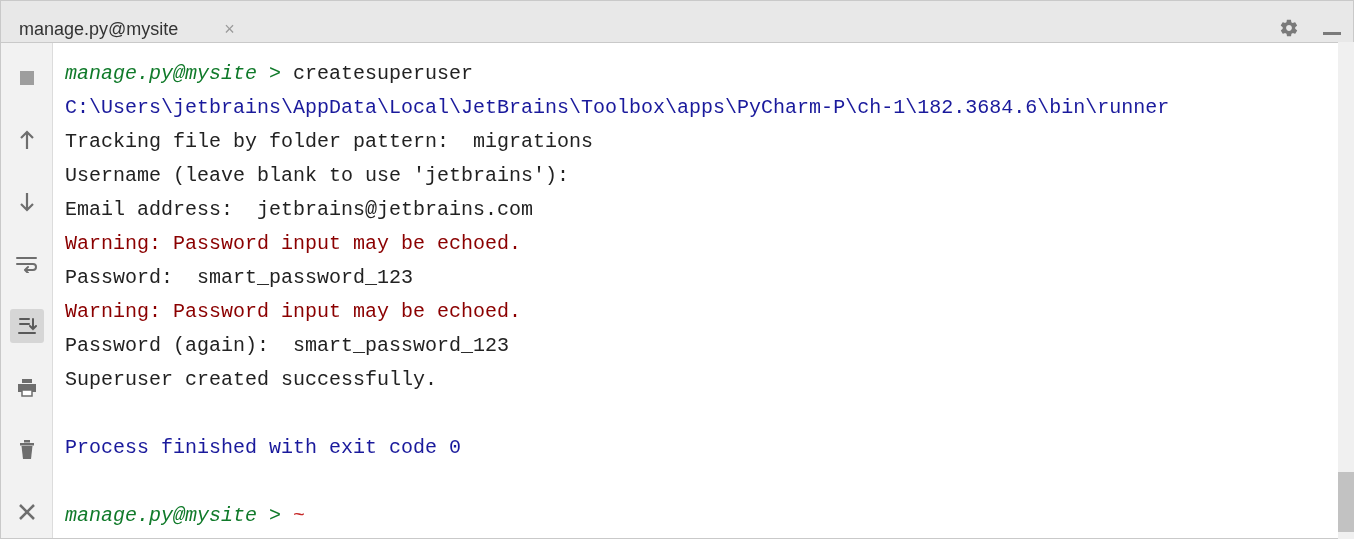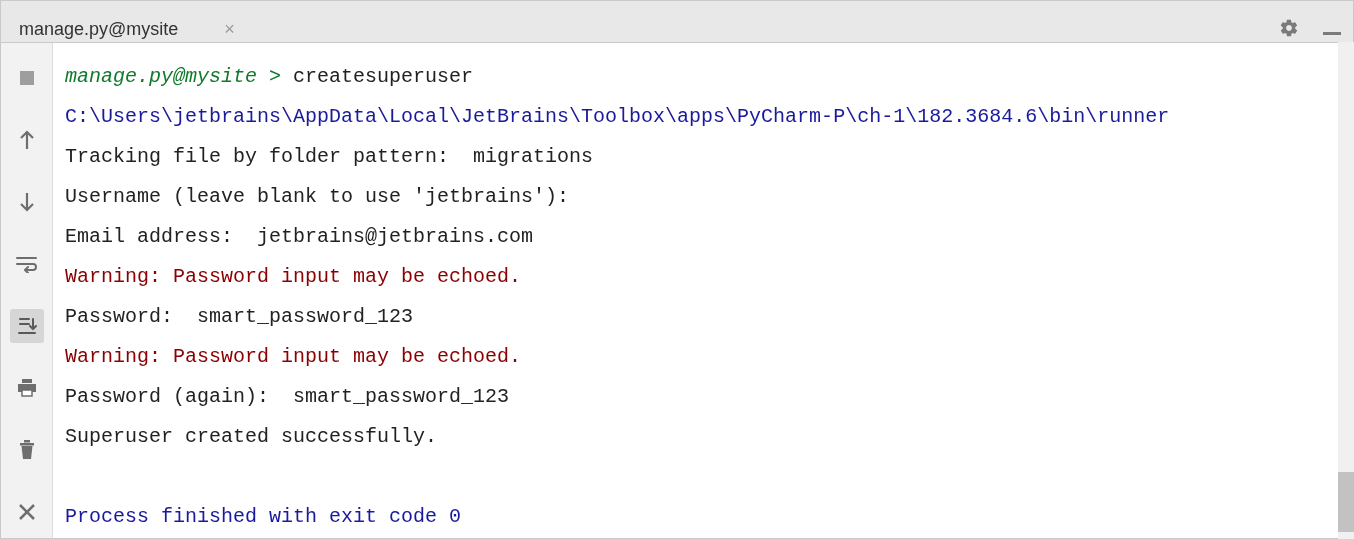--- a/index.html
+++ b/index.html
@@ -71,21 +71,21 @@
     border-radius: 3px;
   }
   .tool-btn.active {
     background: #d6d6d6;
   }
   .console {
     flex: 1;
     padding: 14px 0 0 12px;
     font-family: "Consolas", "Courier New", monospace;
     font-size: 20px;
-    line-height: 40px;
+    line-height: 34px;
     color: #222;
     overflow: hidden;
     position: relative;
     white-space: pre;
   }
   .green-italic { color: #107a2a; font-style: italic; }
   .blue { color: #1a1a9c; }
   .darkred { color: #8b0000; }
   .caret {
     color: #c62828;

